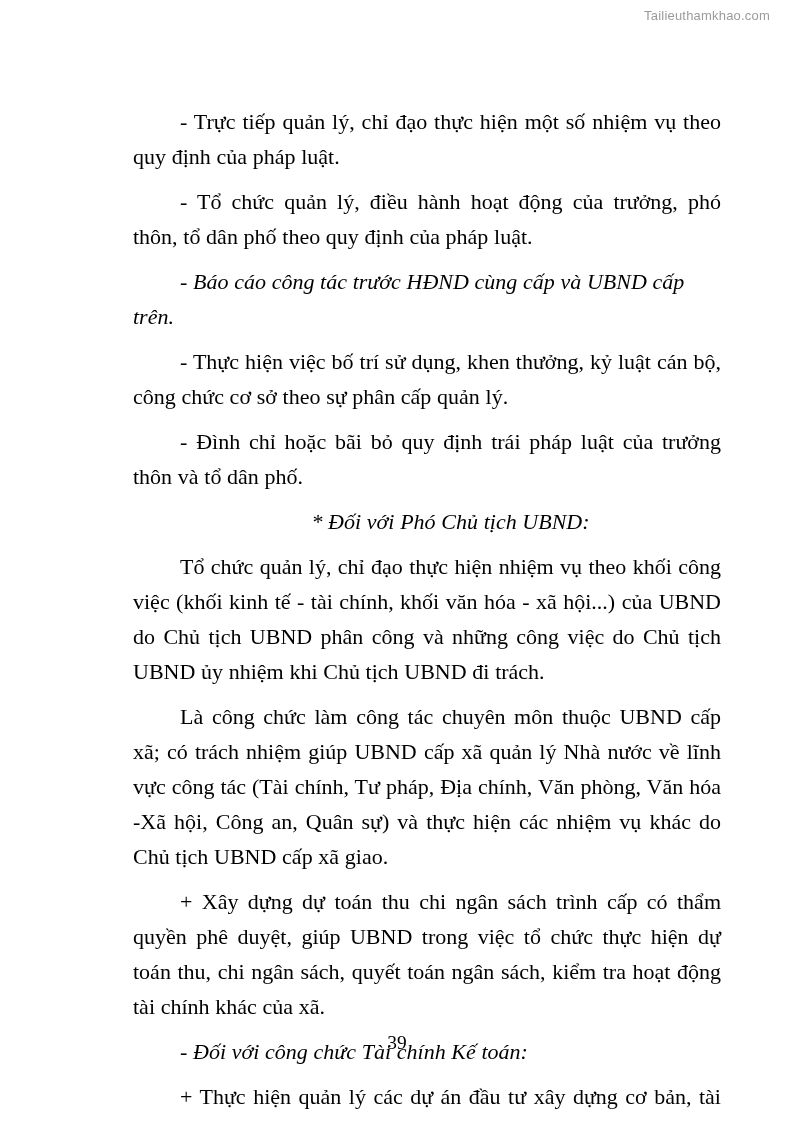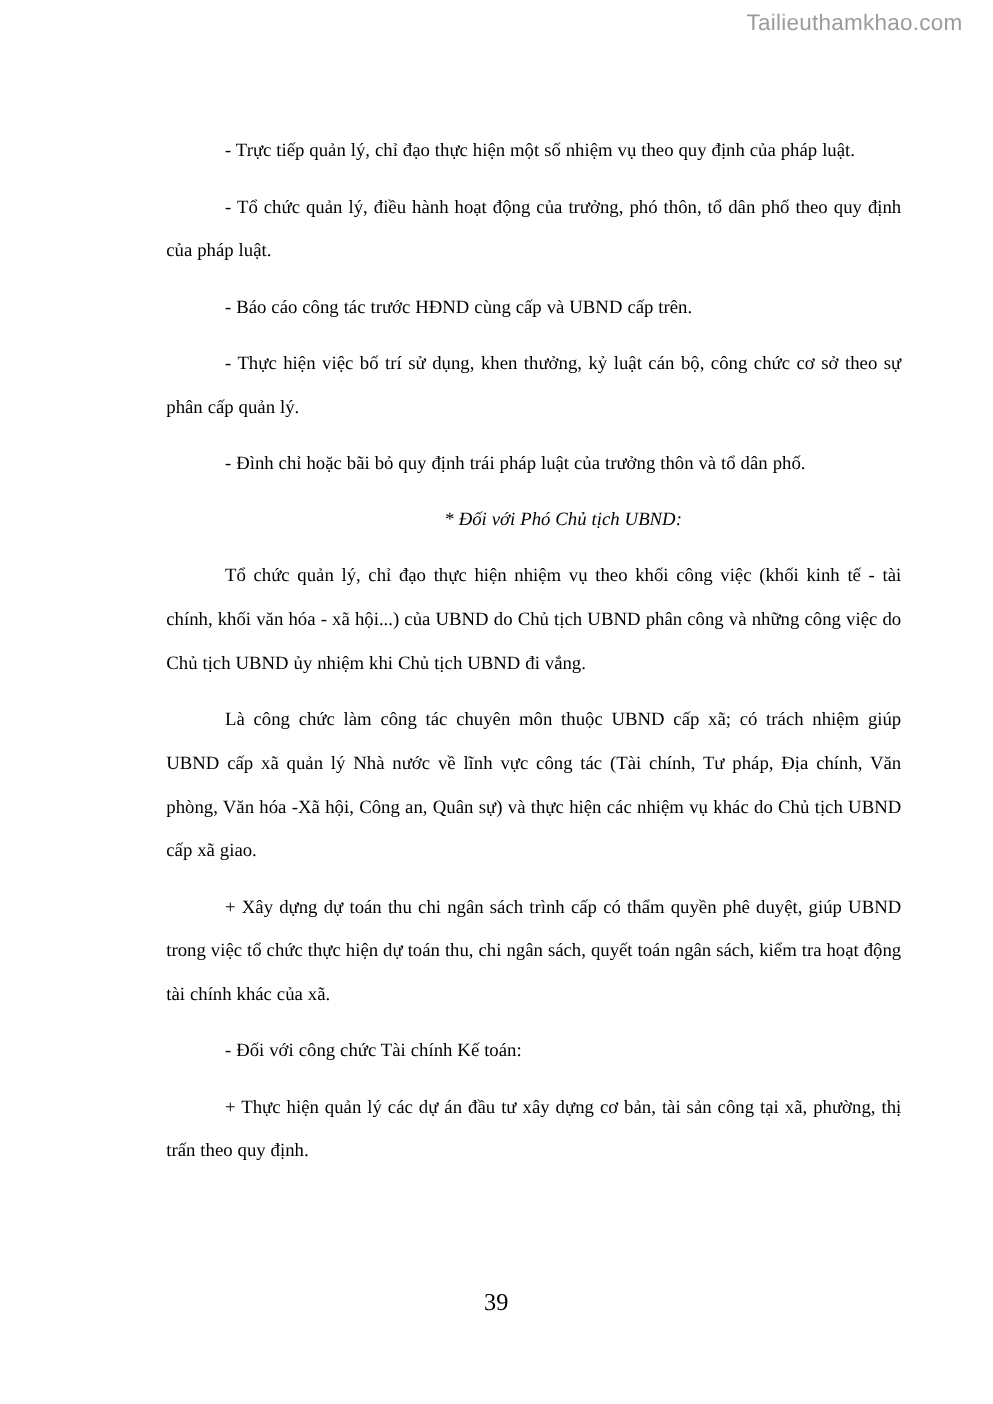--- a/index.html
+++ b/index.html
@@ -25,54 +25,54 @@
     height: 1123px;
     background: #ffffff;
   }
 
   
   .watermark {
     position: absolute;
     top: 8px;
     right: 24px;
     font-family: "Liberation Sans", "DejaVu Sans", sans-serif;
-    font-size: 18px;
+    font-size: 13px;
     letter-spacing: 0.2px;
     color: #9b9b9b;
     white-space: nowrap;
     user-select: none;
   }
 
   
   .content {
     position: absolute;
     left: 133px;
     top: 104px;
     width: 588px;
   }
 
   .para {
     margin: 0 0 10px 0;
-    font-size: 15px;
+    font-size: 22px;
     line-height: 35px;
     text-align: justify;
     text-justify: inter-word;
     text-indent: 47px;
     word-spacing: 0.2px;
     hyphens: none;
   }
   .para:last-child { margin-bottom: 0; }
 
   .para.italic {
     font-style: italic;
     text-align: center;
   }
 
   
-  .para.noj { text-align: left; }
+  .para.noj { text-align: left; font-style: italic; }
 
   
   .page-number {
     position: absolute;
     left: 0;
     right: 0;
     top: 1031px;
     text-align: center;
     font-size: 19.4px;
     line-height: 24px;
@@ -86,21 +86,21 @@
   <div class="watermark">Tailieuthamkhao.com</div>
 
   <div class="content">
 
     <p class="para">- Trực tiếp quản lý, chỉ đạo thực hiện một số nhiệm vụ theo quy định của pháp luật.</p>
     <p class="para">- Tổ chức quản lý, điều hành hoạt động của trưởng, phó thôn, tổ dân phố theo quy định của pháp luật.</p>
     <p class="para noj">- Báo cáo công tác trước HĐND cùng cấp và UBND cấp trên.</p>
     <p class="para">- Thực hiện việc bố trí sử dụng, khen thưởng, kỷ luật cán bộ, công chức cơ sở theo sự phân cấp quản lý.</p>
     <p class="para">- Đình chỉ hoặc bãi bỏ quy định trái pháp luật của trưởng thôn và tổ dân phố.</p>
     <p class="para italic">* Đối với Phó Chủ tịch UBND:</p>
-    <p class="para">Tổ chức quản lý, chỉ đạo thực hiện nhiệm vụ theo khối công việc (khối kinh tế - tài chính, khối văn hóa - xã hội...) của UBND do Chủ tịch UBND phân công và những công việc do Chủ tịch UBND ủy nhiệm khi Chủ tịch UBND đi vắng.</p>
+    <p class="para">Tổ chức quản lý, chỉ đạo thực hiện nhiệm vụ theo khối công việc (khối kinh tế - tài chính, khối văn hóa - xã hội...) của UBND do Chủ tịch UBND phân công và những công việc do Chủ tịch UBND ủy nhiệm khi Chủ tịch UBND đi trách.</p>
     <p class="para">Là công chức làm công tác chuyên môn thuộc UBND cấp xã; có trách nhiệm giúp UBND cấp xã quản lý Nhà nước về lĩnh vực công tác (Tài chính, Tư pháp, Địa chính, Văn phòng, Văn hóa -Xã hội, Công an, Quân sự) và thực hiện các nhiệm vụ khác do Chủ tịch UBND cấp xã giao.</p>
     <p class="para">+ Xây dựng dự toán thu chi ngân sách trình cấp có thẩm quyền phê duyệt, giúp UBND trong việc tổ chức thực hiện dự toán thu, chi ngân sách, quyết toán ngân sách, kiểm tra hoạt động tài chính khác của xã.</p>
     <p class="para noj">- Đối với công chức Tài chính Kế toán:</p>
     <p class="para">+ Thực hiện quản lý các dự án đầu tư xây dựng cơ bản, tài sản công tại xã, phường, thị trấn theo quy định.</p>
 
   </div>
 
   <div class="page-number">39</div>
 
 </div>

